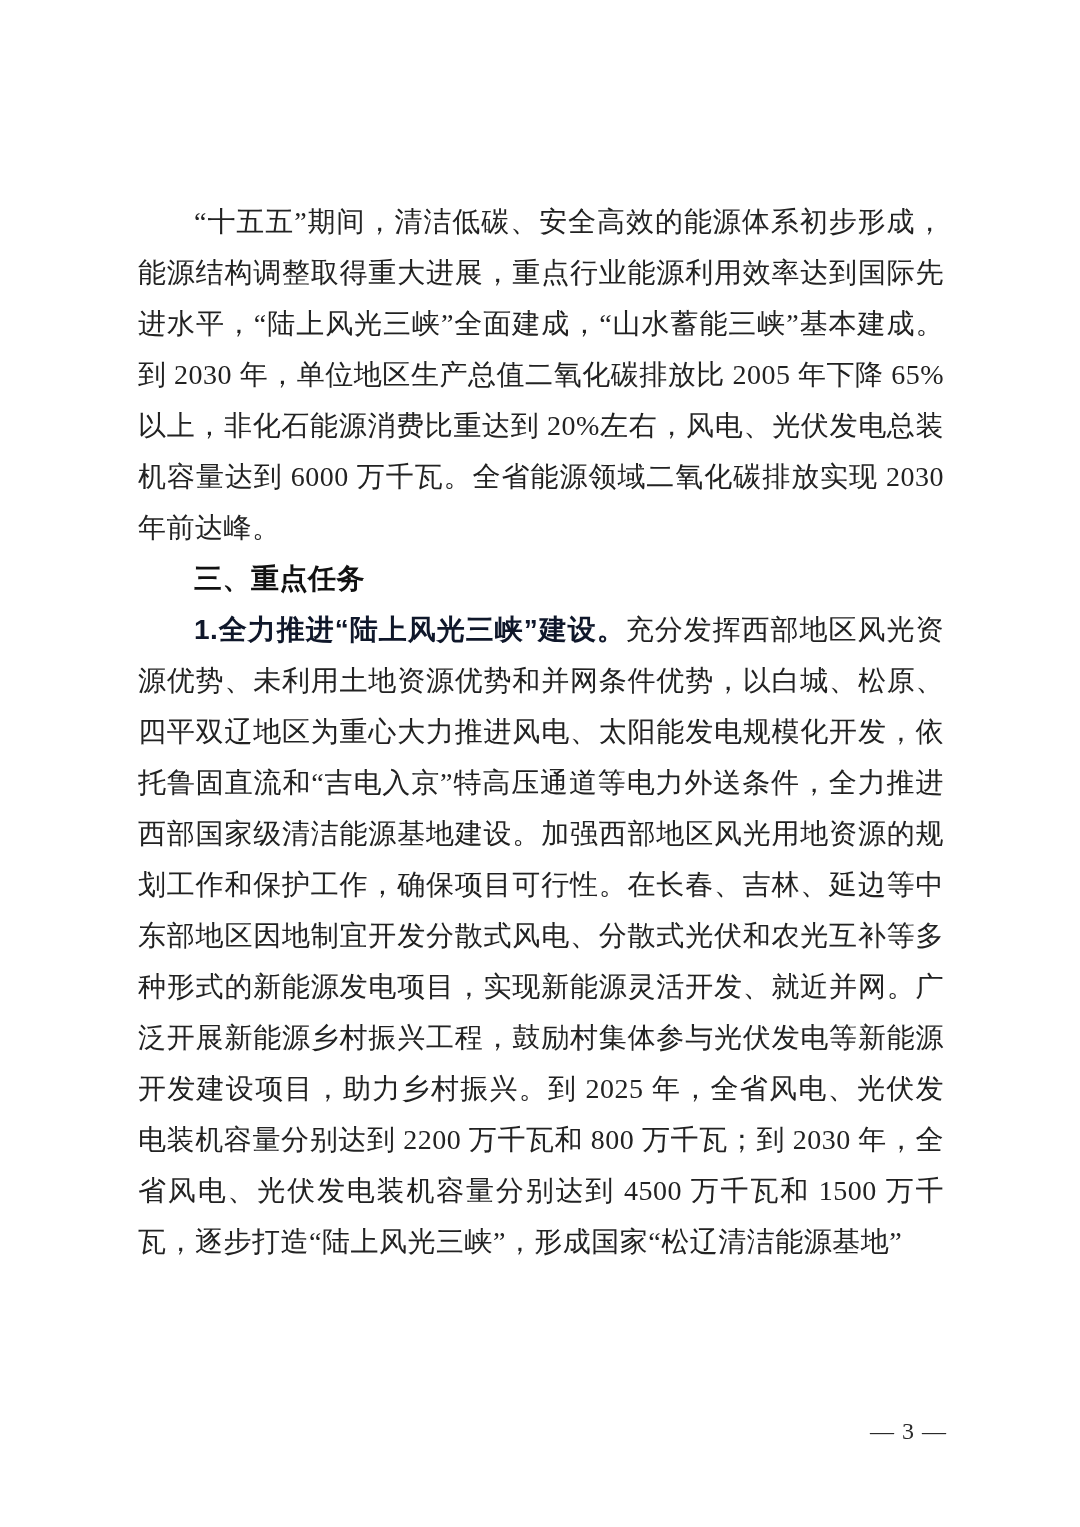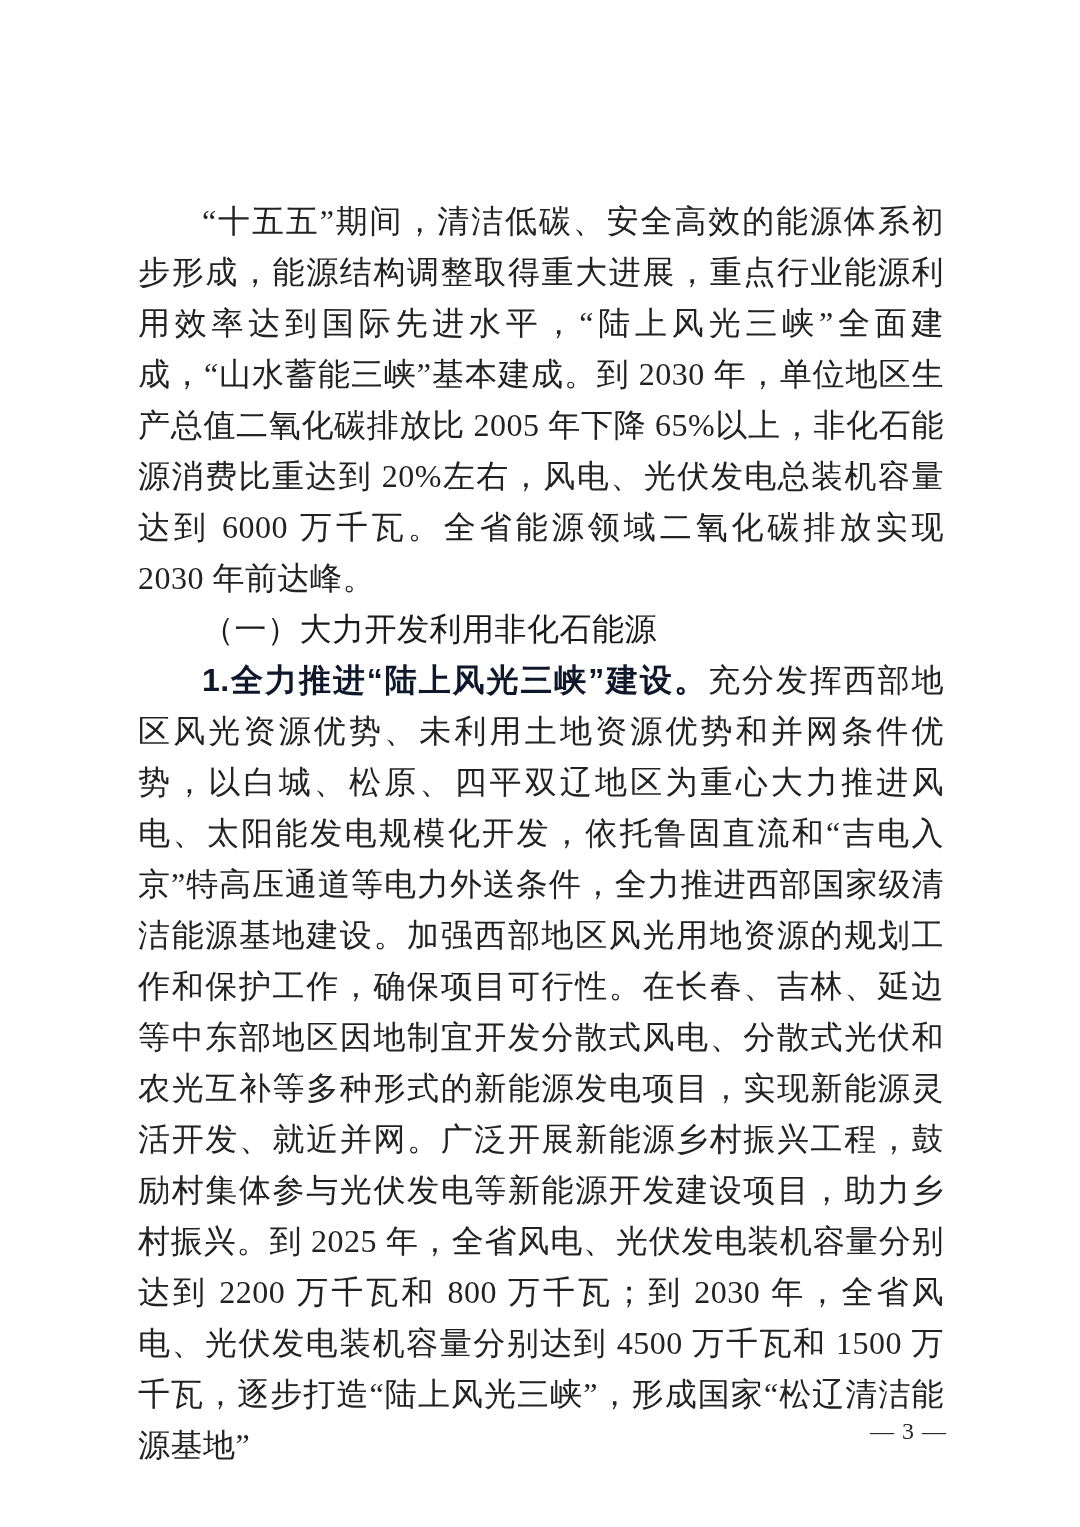--- a/index.html
+++ b/index.html
@@ -21,21 +21,21 @@
     top: 0;
     width: 1080px;
     height: 1527px;
     background: #ffffff;
   }
   .content {
     position: absolute;
     left: 138px;
     top: 196px;
     width: 806px;
-    font-size: 32px;
+    font-size: 28px;
     line-height: 51px;
     text-align: justify;
     letter-spacing: 0.5px;
   }
   .content p {
     margin: 0;
     padding: 0;
     text-indent: 2em;
   }
   .body-para {
@@ -71,22 +71,22 @@
 </style>
 </head>
 <body>
 
 <div class="page">
 
   <div class="content">
 
     <p class="body-para">“十五五”期间，清洁低碳、安全高效的能源体系初步形成，能源结构调整取得重大进展，重点行业能源利用效率达到国际先进水平，“陆上风光三峡”全面建成，“山水蓄能三峡”基本建成。到 2030 年，单位地区生产总值二氧化碳排放比 2005 年下降 65%以上，非化石能源消费比重达到 20%左右，风电、光伏发电总装机容量达到 6000 万千瓦。全省能源领域二氧化碳排放实现 2030 年前达峰。</p>
 
+    <p class="section-heading">三、重点任务</p>
 
-    <p class="subsection-heading">（一）大力开发利用非化石能源</p>
 
     <p class="body-para"><span class="lead-bold">1.全力推进“陆上风光三峡”建设。</span><span>充分发挥西部地区风光资源优势、未利用土地资源优势和并网条件优势，以白城、松原、四平双辽地区为重心大力推进风电、太阳能发电规模化开发，依托鲁固直流和“吉电入京”特高压通道等电力外送条件，全力推进西部国家级清洁能源基地建设。加强西部地区风光用地资源的规划工作和保护工作，确保项目可行性。在长春、吉林、延边等中东部地区因地制宜开发分散式风电、分散式光伏和农光互补等多种形式的新能源发电项目，实现新能源灵活开发、就近并网。广泛开展新能源乡村振兴工程，鼓励村集体参与光伏发电等新能源开发建设项目，助力乡村振兴。到 2025 年，全省风电、光伏发电装机容量分别达到 2200 万千瓦和 800 万千瓦；到 2030 年，全省风电、光伏发电装机容量分别达到 4500 万千瓦和 1500 万千瓦，逐步打造“陆上风光三峡”，形成国家“松辽清洁能源基地”</span></p>
 
   </div>
 
   <div class="footer">— 3 —</div>
 
 </div>
 
 </body></html>

